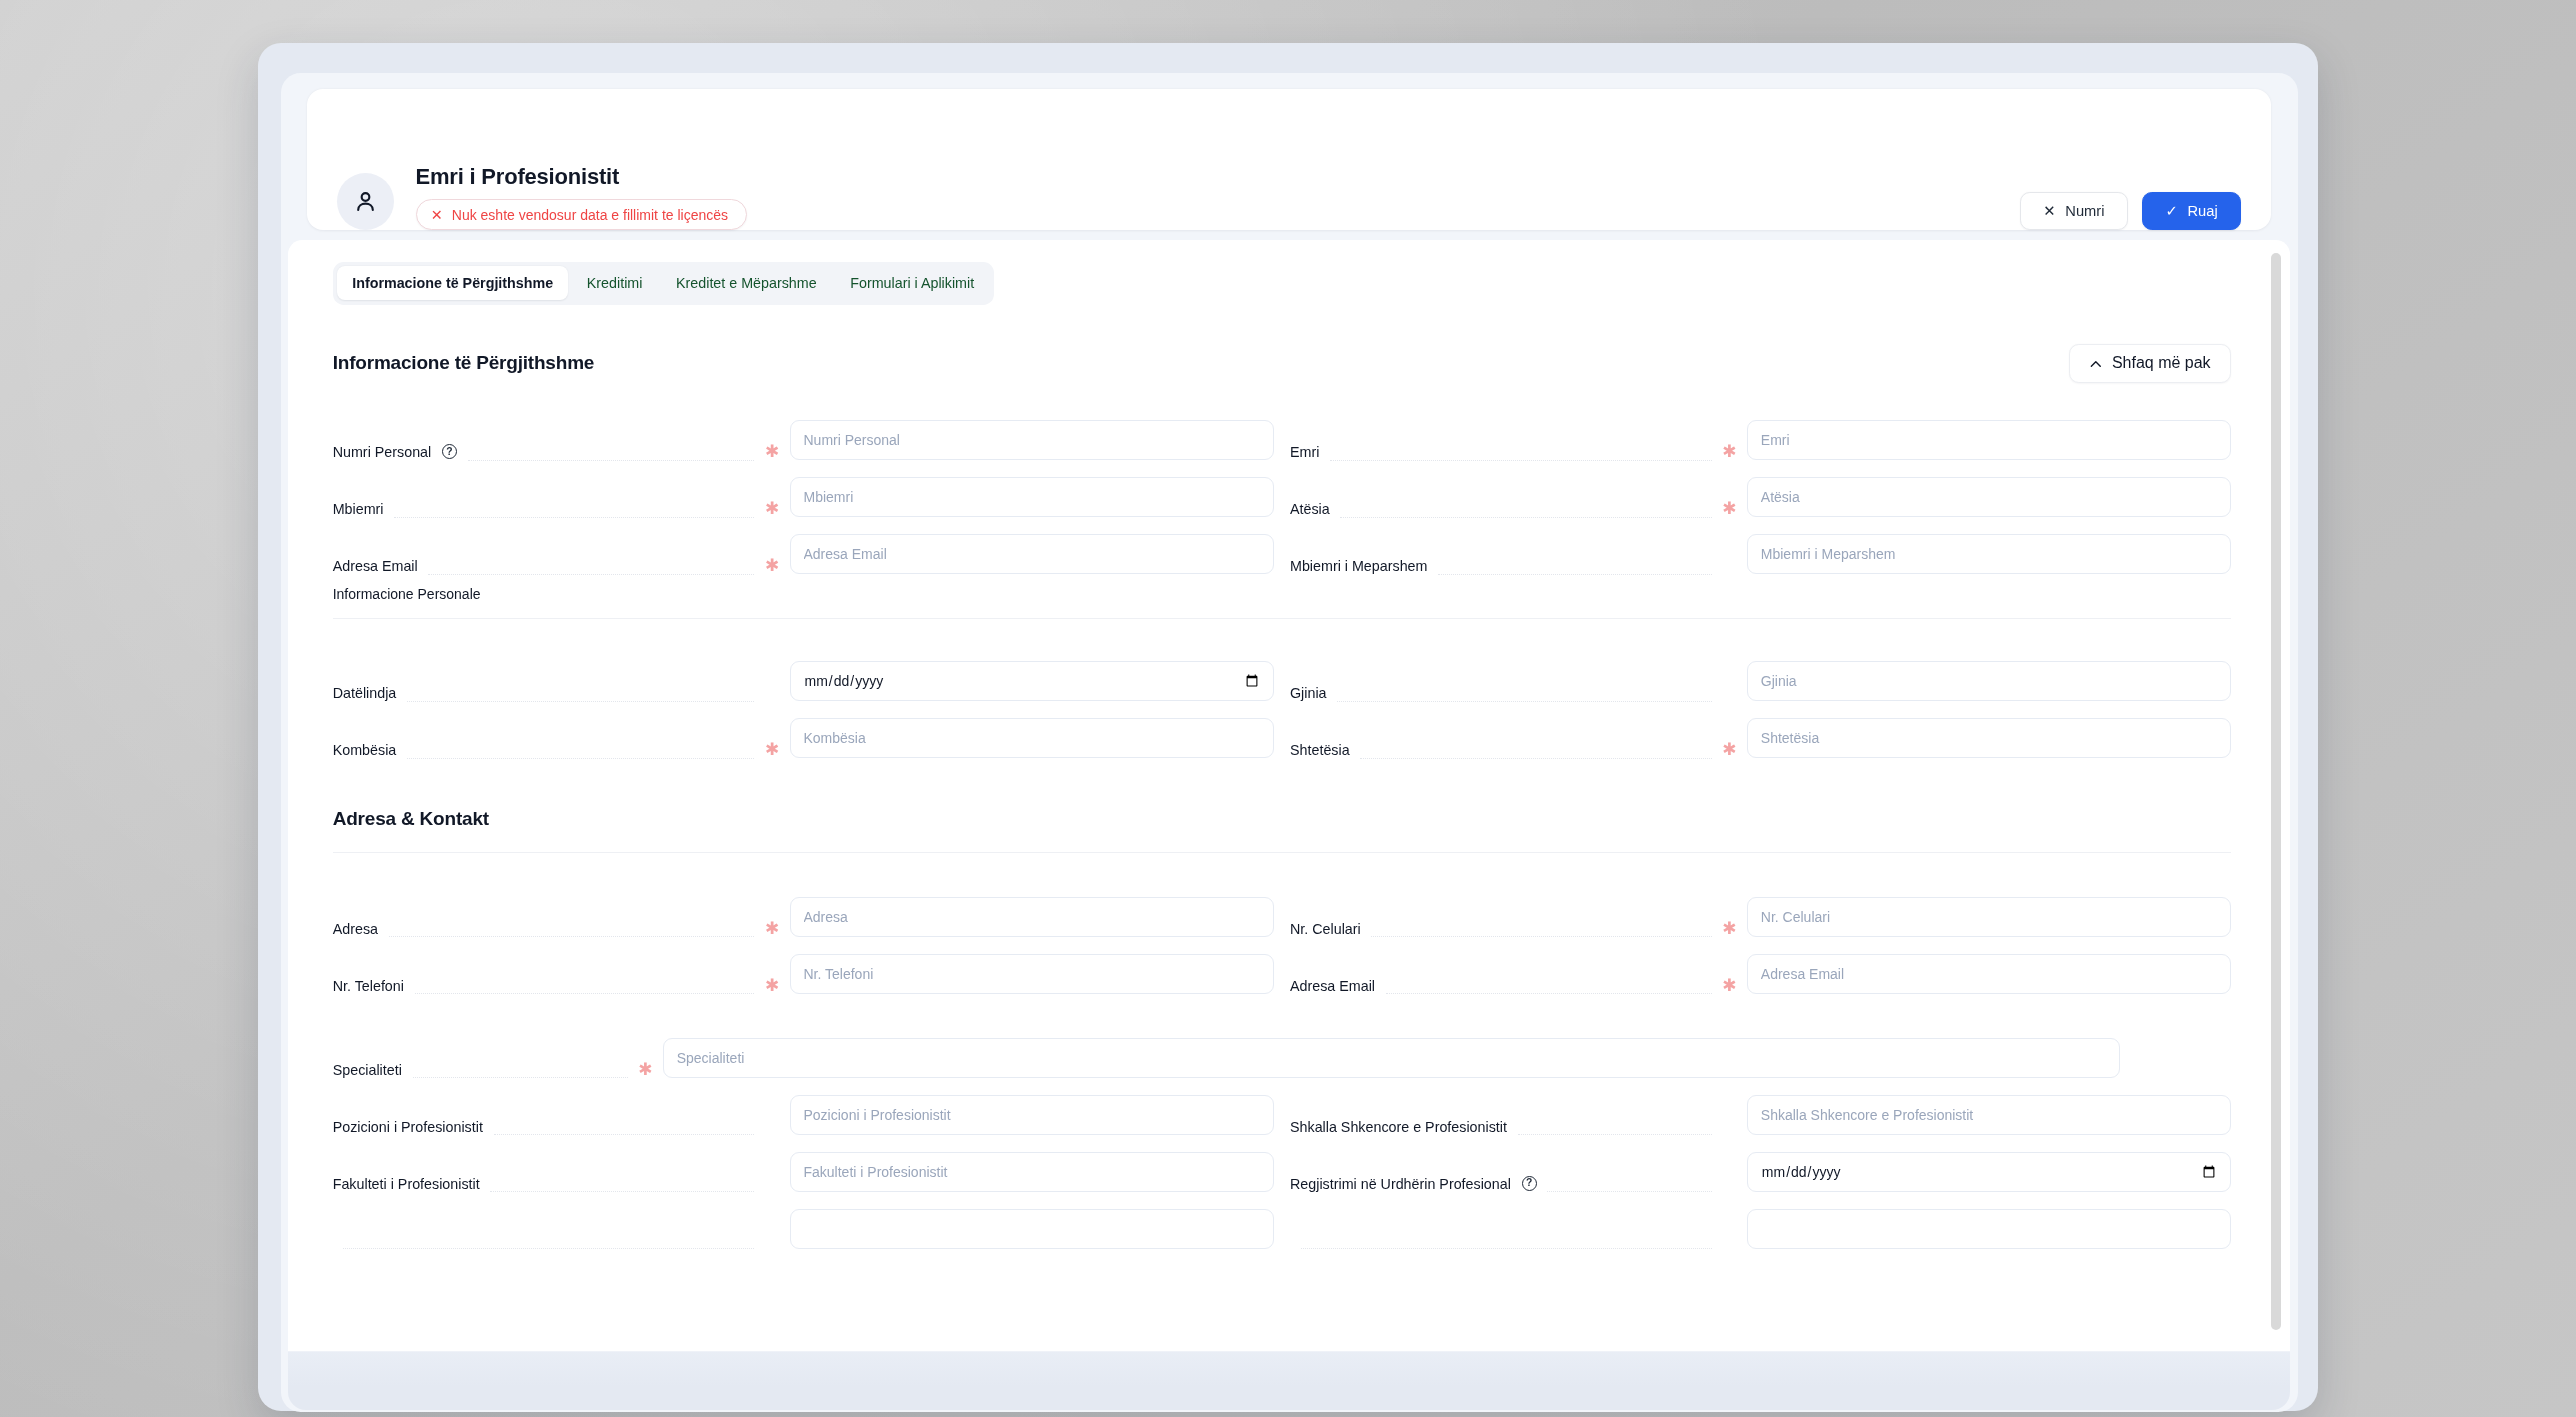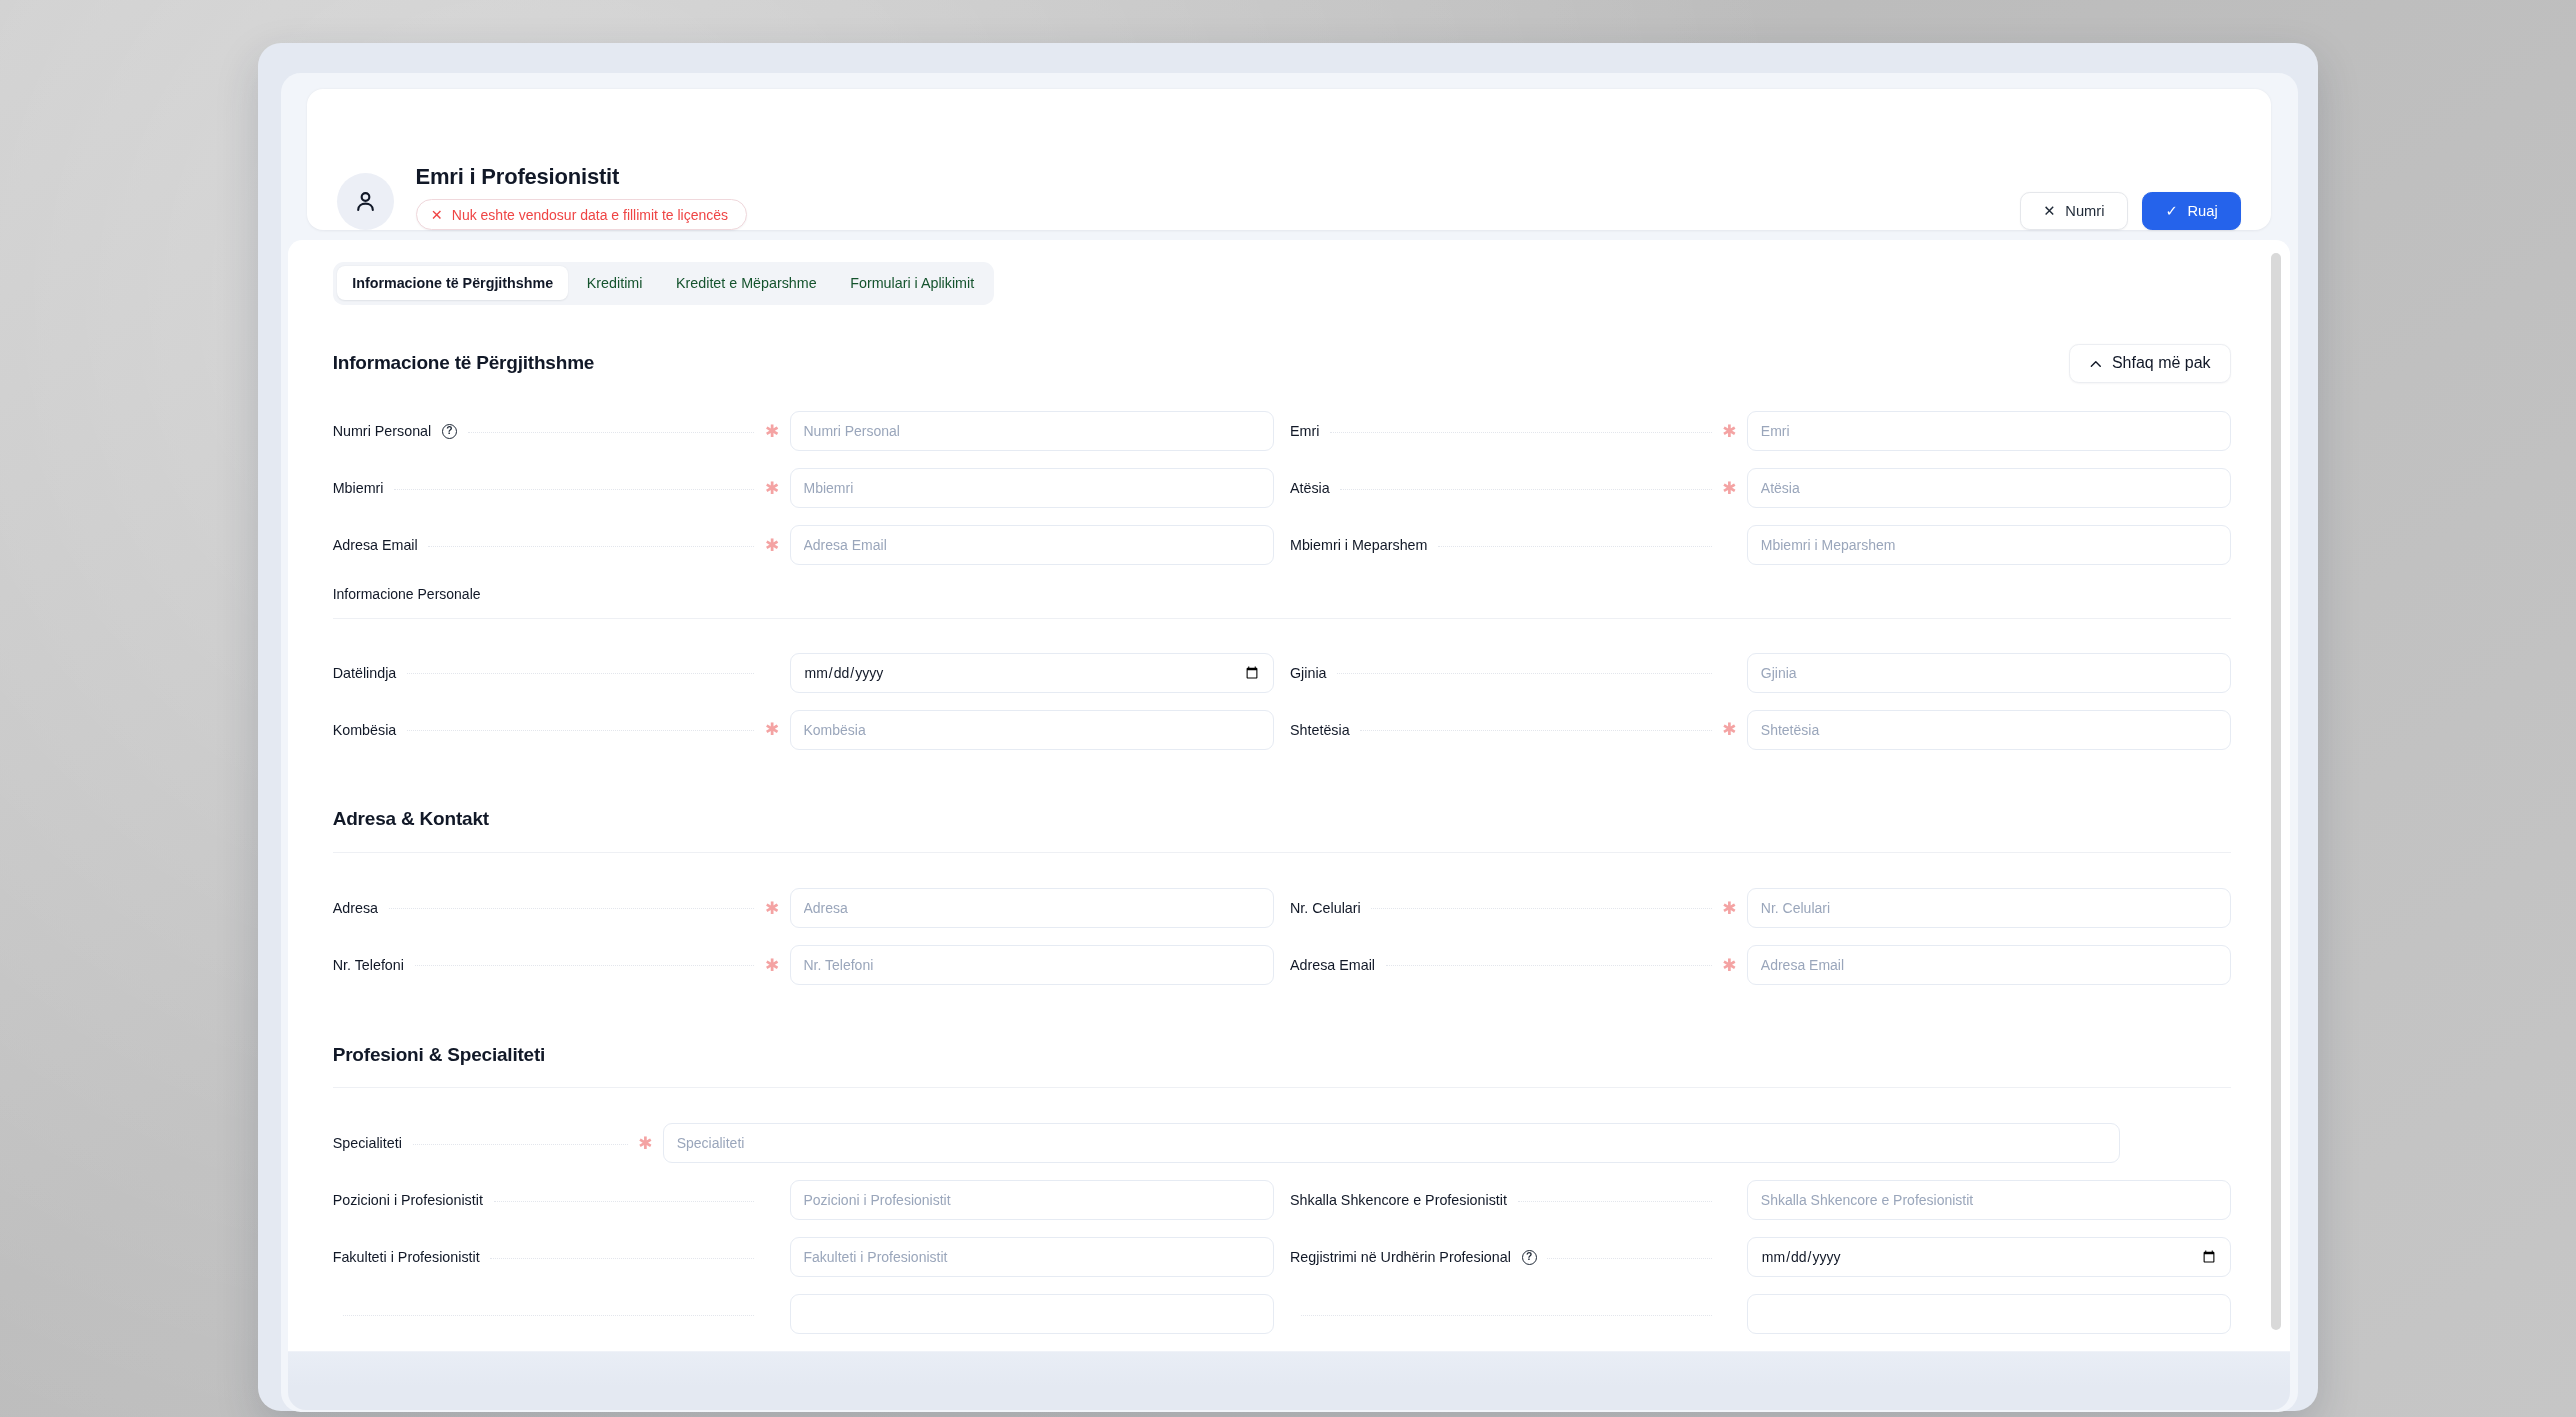--- a/index.html
+++ b/index.html
@@ -159,21 +159,21 @@
   
   .grid {
     display: grid;
     grid-template-columns: 1fr 1fr;
     column-gap: 16px;
     row-gap: 0;
     margin-top: 19.7px;
   }
   .field {
     display: flex;
-    align-items: center;
+    align-items: flex-end;
     height: 57px;
   }
   .field.full { grid-column: 1 / span 2; }
   .flabel {
     display:flex; align-items:center; gap: 10.7px;
     font-size: 14.3px; color: #111827; white-space: nowrap;
     flex: 0 0 auto;
   }
   .leader {
     flex: 1 1 auto;
@@ -458,24 +458,20 @@
               <span>Adresa Email</span>
             </div>
           <div class="leader"></div>
           <div class="req">✱</div>
           <div class="ctrl">
             <input class="inp" placeholder="Adresa Email" style="">
           </div>
         </div>
       </div>
 
-      <div style="margin-top:50px">
-        <div class="section-title">Profesioni &amp; Specialiteti</div>
-        <div class="divider" style="margin-top:21.5px"></div>
-      </div>
 
       <div class="grid" style="margin-top:27px">
         <div class="field full">
           <div class="flabel">
               <span>Specialiteti</span>
             </div>
           <div class="leader" style="max-width:215px"></div>
           <div class="req">✱</div>
           <div class="ctrl">
             <input class="inp" placeholder="Specialiteti" style="">

